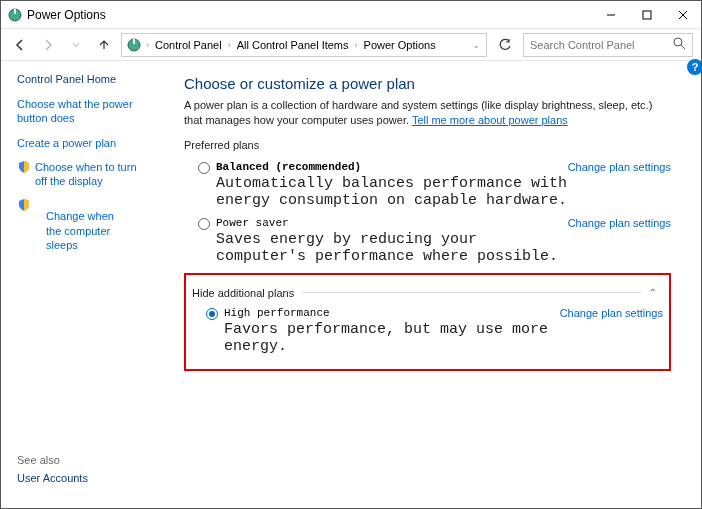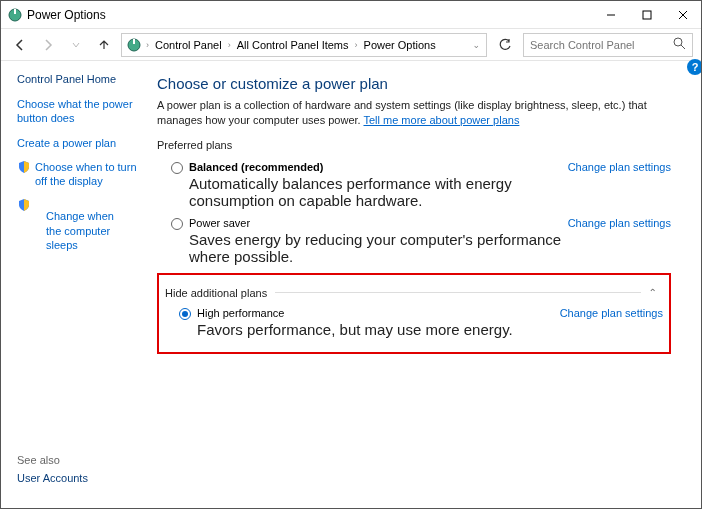--- a/index.html
+++ b/index.html
@@ -13,39 +13,39 @@
   .navbtn { width: 22px; height: 22px; display: flex; align-items: center; justify-content: center; color: #555; border-radius: 2px; }
   .navbtn.disabled { color: #bbb; }
   .crumbs { display: flex; align-items: center; border: 1px solid #ccc; height: 24px; flex: 1; padding: 0 4px; gap: 2px; font-size: 11px; }
   .crumbs .sep { color: #888; font-size: 9px; padding: 0 2px; }
   .crumbs .crumb { padding: 0 2px; }
   .crumbs .picon { width: 16px; height: 16px; }
   .refresh { width: 24px; height: 24px; display: flex; align-items: center; justify-content: center; color: #555; }
   .searchbox { display: flex; align-items: center; border: 1px solid #ccc; height: 24px; width: 170px; padding: 0 6px; }
   .searchbox input { border: none; outline: none; font-size: 11px; flex: 1; color: #888; background: transparent; }
   .searchbox .sicon { color: #555; }
-  .body { display: flex; height: calc(100% - 60px); }
+  .body { display: flex; height: calc(100% - 60px); gap: 27px; }
   .sidebar { width: 150px; padding: 12px 8px 8px 16px; font-size: 11px; }
   .sidebar .home { color: #0a3e7a; margin-bottom: 12px; display: block; }
   .sidebar .task { color: #0066cc; margin-bottom: 10px; display: block; line-height: 1.3; }
   .sidebar .taskrow { display: flex; align-items: flex-start; gap: 4px; margin-bottom: 10px; }
   .sidebar .taskrow .ticon { width: 14px; height: 14px; flex-shrink: 0; }
   .sidebar .seealso { position: absolute; bottom: 24px; left: 16px; }
   .sidebar .seealso .lbl { color: #666; font-size: 11px; margin-bottom: 6px; }
   .sidebar .seealso .lnk { color: #0a3e7a; font-size: 11px; }
   .main { flex: 1; padding: 14px 30px 10px 6px; position: relative; }
   .heading { color: #0a3e7a; font-size: 15px; font-weight: 400; margin-bottom: 6px; }
   .desc { font-size: 11px; color: #222; line-height: 1.4; margin-bottom: 10px; }
   .desc .link { color: #0066cc; text-decoration: underline; }
   .section-label { font-size: 11px; color: #222; margin-bottom: 6px; }
   .plan { display: flex; align-items: flex-start; padding: 4px 0 4px 14px; }
   .radio { width: 12px; height: 12px; border: 1px solid #666; border-radius: 50%; margin-right: 6px; margin-top: 1px; flex-shrink: 0; position: relative; }
   .radio.selected { border-color: #0066cc; }
   .radio.selected::after { content: ""; position: absolute; top: 2px; left: 2px; width: 6px; height: 6px; background: #0066cc; border-radius: 50%; }
-  .plan .pbody { flex: 1; }
+  .plan .pbody { flex: 1; font-family: Liberation Mono, monospace; }
   .plan .pname { font-size: 11px; }
   .plan .pname.bold { font-weight: 600; }
   .plan .pdesc { font-size: 15px; color: #222; margin-top: 2px; }
   .plan .cps { color: #0066cc; font-size: 11px; margin-left: auto; white-space: nowrap; }
   .hidebar { display: flex; align-items: center; font-size: 11px; color: #222; padding: 4px 0; border-top: 1px solid #ddd; margin-top: 4px; }
   .hidebar .chev { margin-left: auto; color: #666; font-size: 10px; padding-right: 6px;}
   .highlight { border: 2px solid #e00000; padding: 4px 6px 10px 6px; margin-top: 4px; }
   .dropdown-chev { color:#888; font-size:9px; margin-left:auto; padding-right:2px; }
   .hint { position:absolute; right:-2px; top:58px; width:16px; height:16px; background:#0078d4; border-radius:50%; color:#fff; font-size:11px; display:flex; align-items:center; justify-content:center; font-weight:bold; }
 </style>

